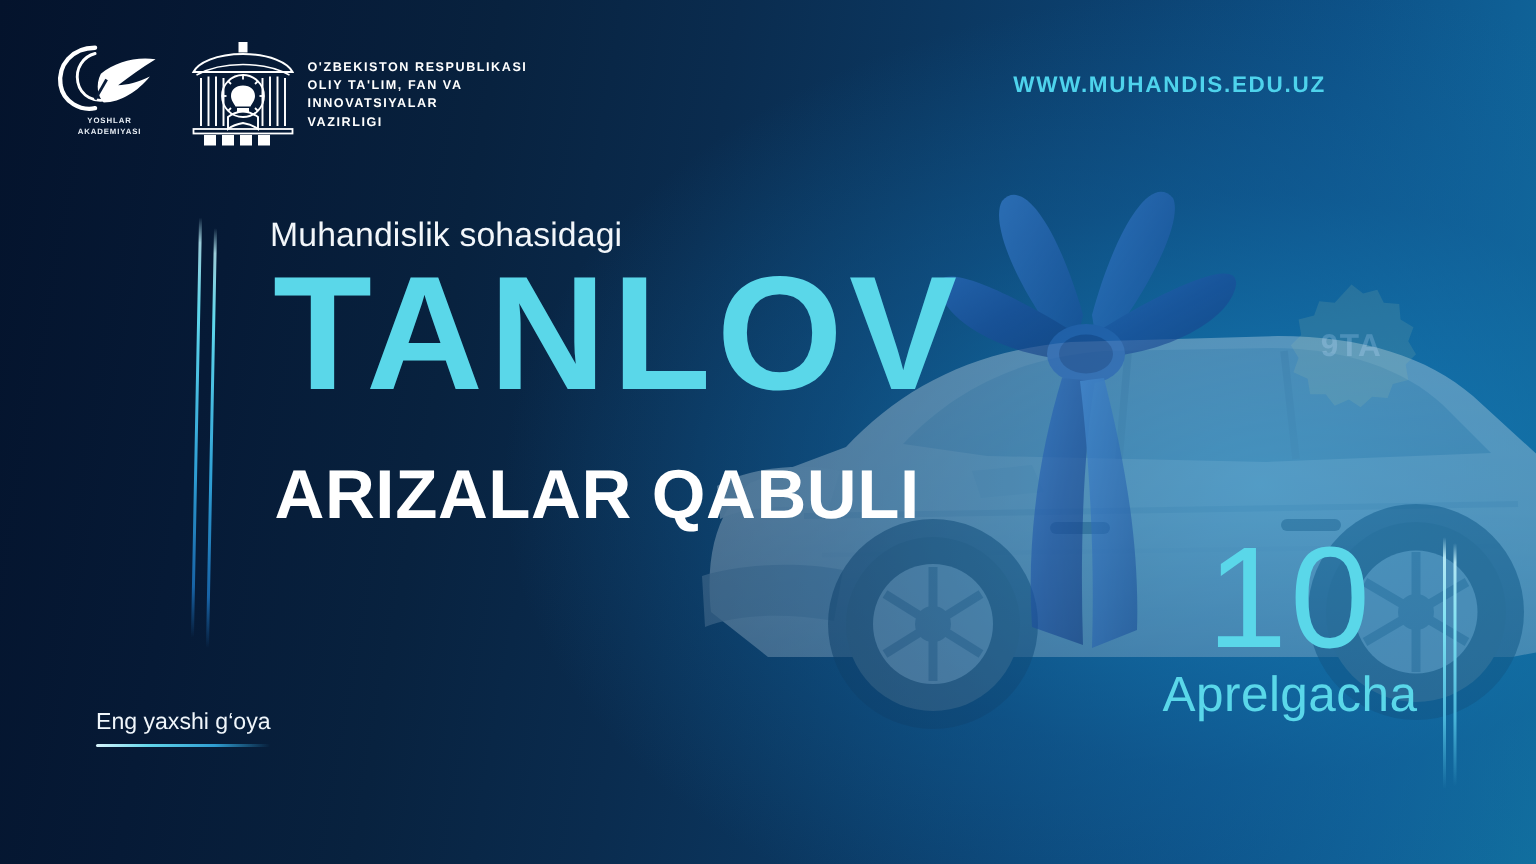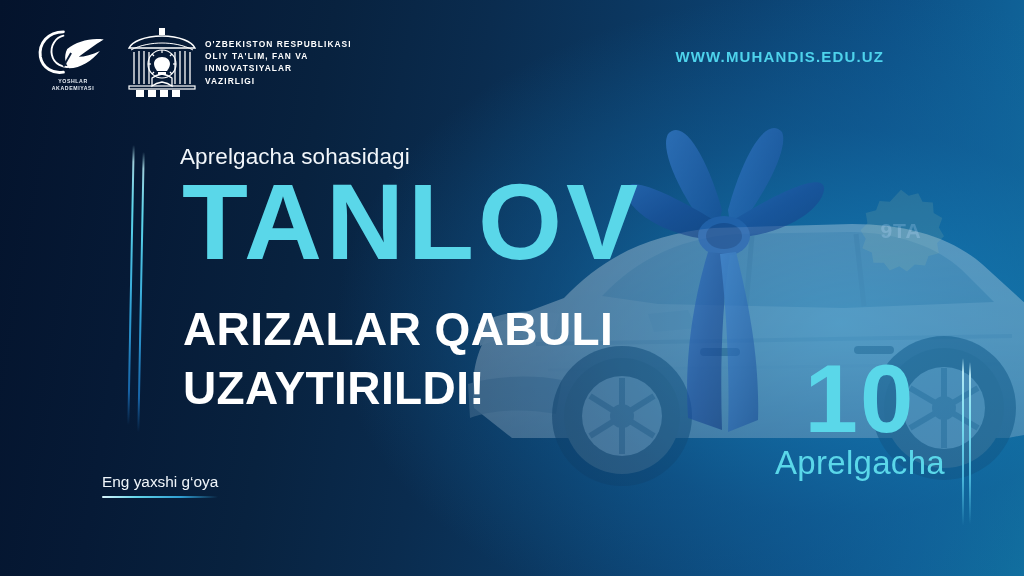--- a/index.html
+++ b/index.html
@@ -171,40 +171,39 @@
     position:absolute; left:64px; top:473px;
     display:flex; gap:38px;
   }
   .nom {
     position:relative;
     padding-bottom:7px;
     font-size:15.4px;
     font-weight:400;
     color:#f0f6fb;
     white-space:nowrap;
-    margin-left:38px;
   }
   .nom::after {
     content:"";
     position:absolute; left:0; bottom:0;
     width:100%; height:2px;
     background:linear-gradient(to right,
       #d8f4fb 0%, #63d6ea 30%, #2f9ed2 68%, rgba(20,80,140,0) 100%);
     border-radius:2px;
   }
 
   
   .deadline {
     position:absolute; left:762px; top:352px;
     width:196px;
     text-align:center;
   }
   .deadline .day {
     font-size:96px;
-    font-weight:700;
+    font-weight:400;
     line-height:94px;
     letter-spacing:2px;
     color:#5ad7e9;
   }
   .deadline .month {
     margin-top:-2px;
     font-size:33px;
     font-weight:400;
     letter-spacing:0.3px;
     color:#5ad7e9;
@@ -378,24 +377,23 @@
     </div>
 
     <div class="ministry-text">O'ZBEKISTON RESPUBLIKASI
 OLIY TA'LIM, FAN VA
 INNOVATSIYALAR
 VAZIRLIGI</div>
 
     <div class="site-url">WWW.MUHANDIS.EDU.UZ</div>
   </div>
 
-  <div class="kicker">Aprelgacha sohasidagi</div>
+  <div class="kicker">Muhandislik sohasidagi</div>
   <div class="tanlov">TANLOV</div>
   <div class="line2">ARIZALAR QABULI</div>
-  <div class="line3">UZAYTIRILDI!</div>
 
   <div class="noms">
     <div class="nom">Eng yaxshi g‘oya</div>
   </div>
 
   <div class="deadline">
     <div class="day">10</div>
     <div class="month">Aprelgacha</div>
   </div>
 

